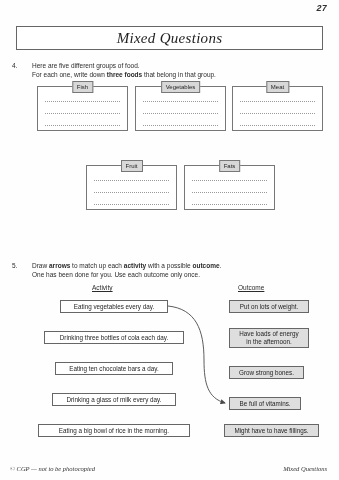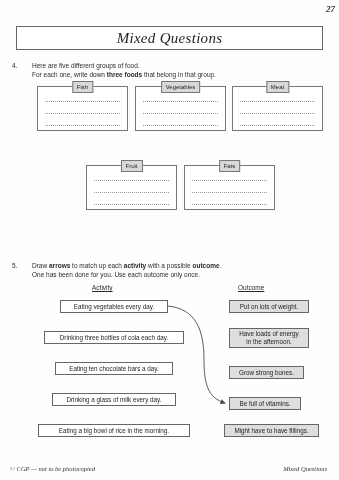--- a/index.html
+++ b/index.html
@@ -19,22 +19,22 @@
   .page {
     position: absolute;
     inset: 0;
     background: #fefefe;
   }
 
   
   .page-number {
     position: absolute;
     top: 4px;
-    right: 4px;
-    font-family: Liberation Serif, serif;
+    right: 12px;
+    font-family: Liberation Mono, monospace;
     font-style: italic;
     font-weight: bold;
     font-size: 9px;
     color: #333;
   }
 
   
   .title-box {
     position: absolute;
     top: 26px;

